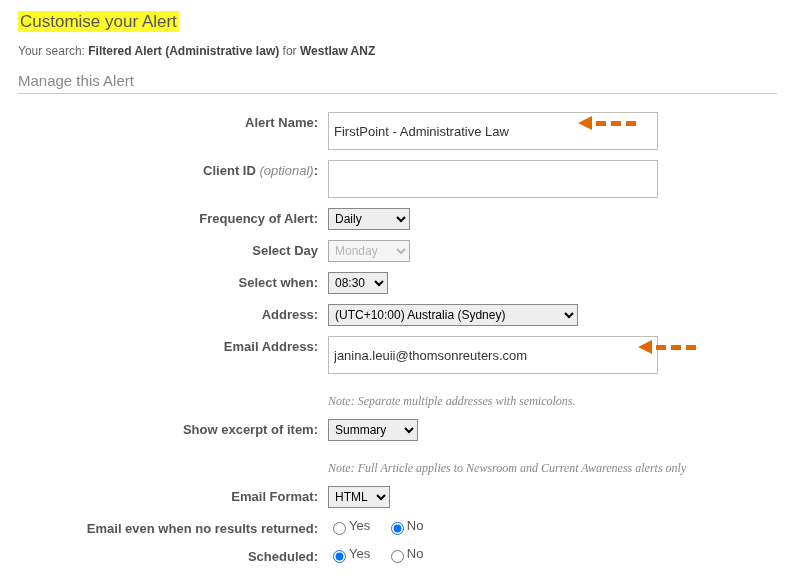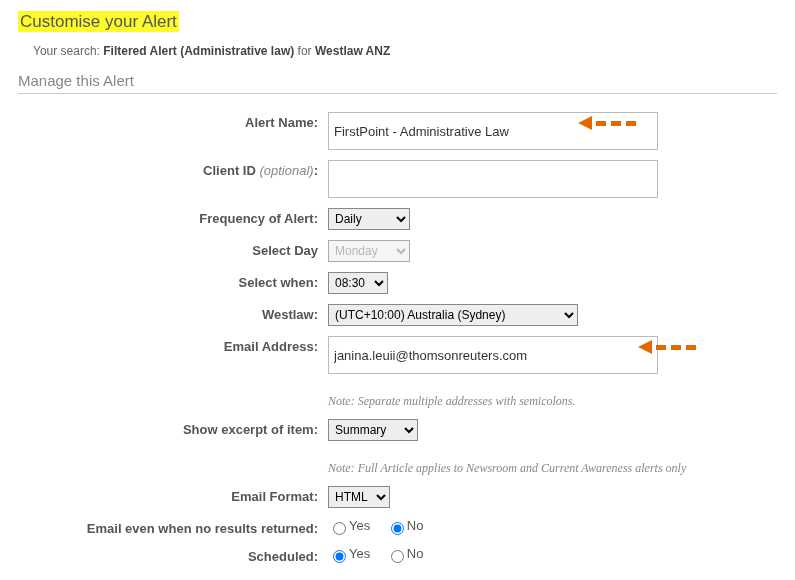--- a/index.html
+++ b/index.html
@@ -22,21 +22,21 @@
   }
   .title-hl {
     background: #fdfb2a;
     font-size: 17px;
     color: #555;
     padding: 1px 2px;
   }
   .search-line {
     font-size: 12px;
     color: #666;
-    margin: 6px 0 14px 15px;
+    margin: 6px 0 14px 0;
   }
   .search-line .bold { color: #444; font-weight: bold; }
   .section-header {
     font-size: 15px;
     color: #888;
     padding-bottom: 4px;
     border-bottom: 1px solid #ccc;
     margin-bottom: 18px;
   }
   .form-row {
@@ -206,21 +206,21 @@
   <div class="form-row">
     <div class="lbl">Select when:</div>
     <div class="fld">
       <select class="sel time">
         <option>08:30</option>
       </select>
     </div>
   </div>
 
   <div class="form-row">
-    <div class="lbl">Westlaw:</div>
+    <div class="lbl">Address:</div>
     <div class="fld">
       <select class="sel tz">
         <option>(UTC+10:00) Australia (Sydney)</option>
       </select>
     </div>
   </div>
 
   <div class="form-row">
     <div class="lbl">Email Address:</div>
     <div class="fld">

